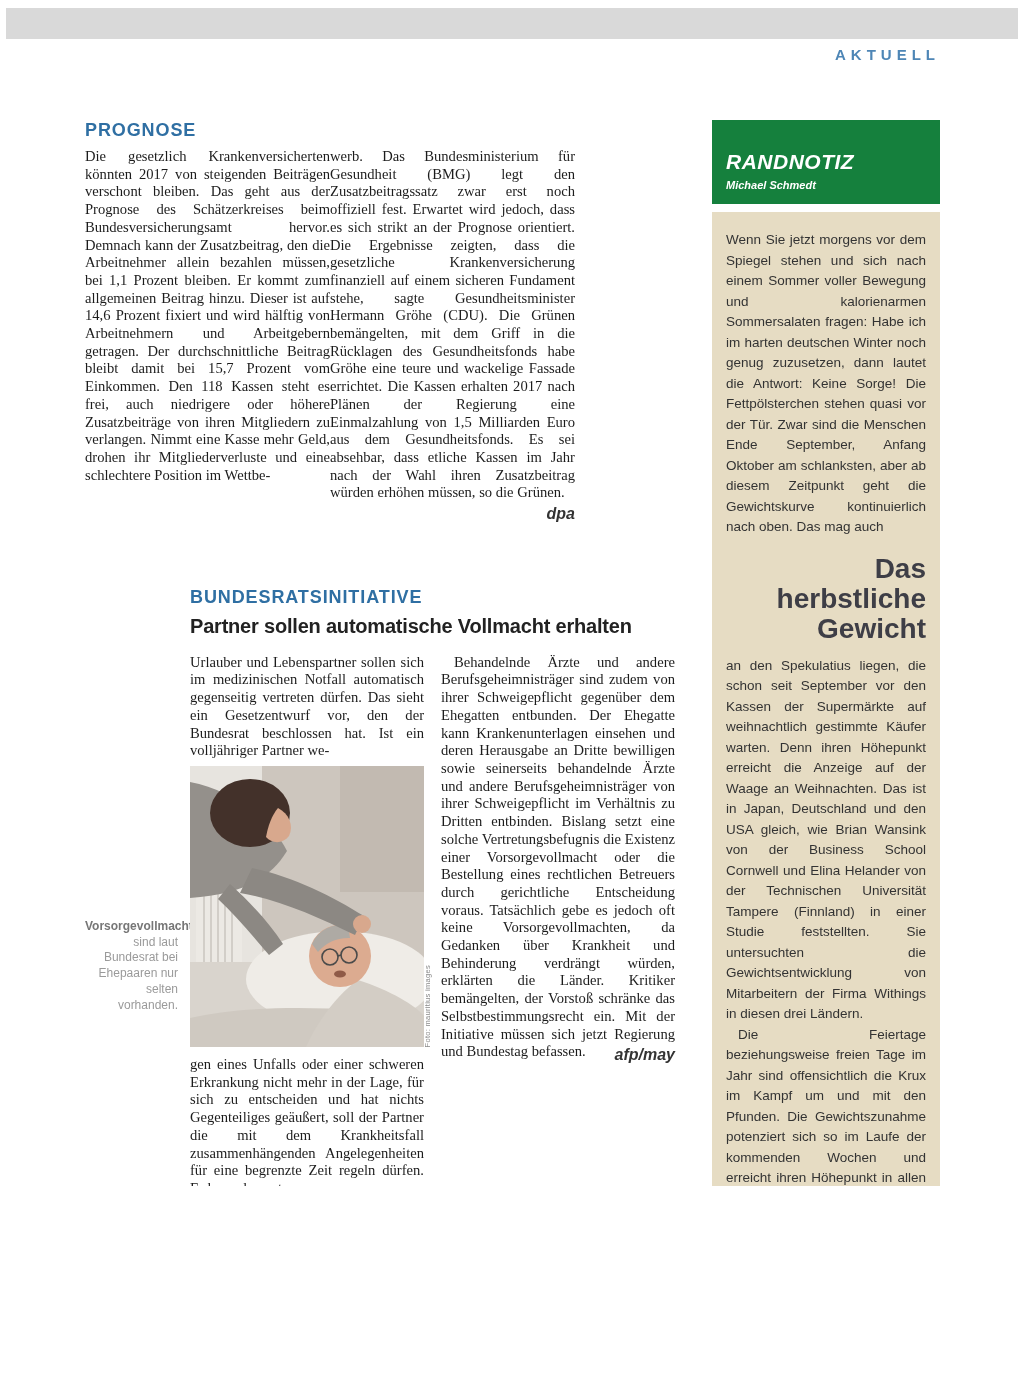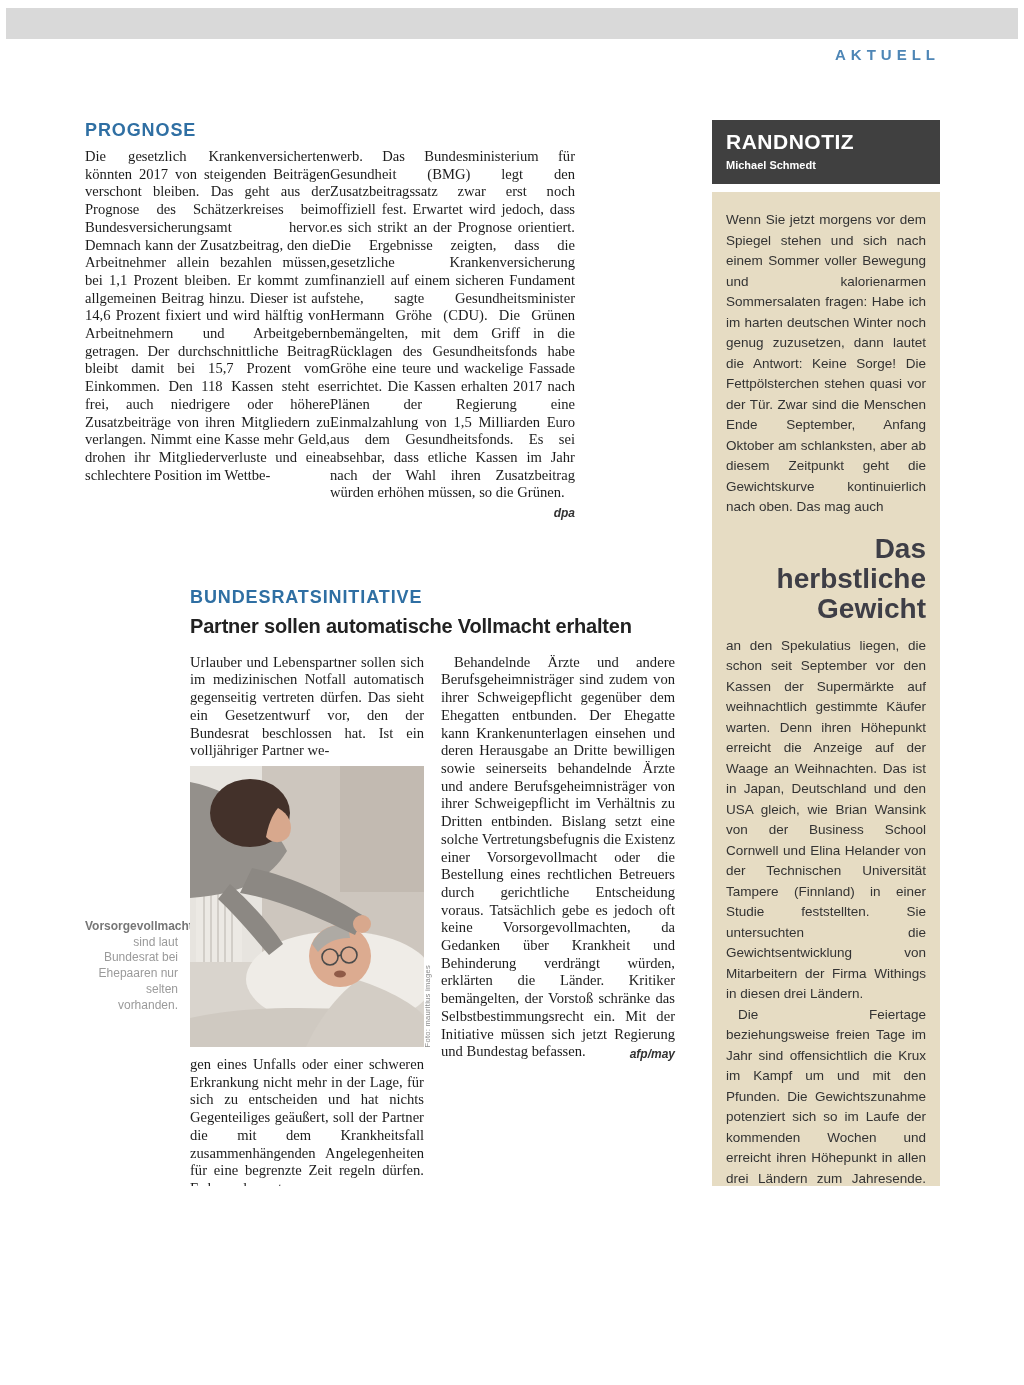--- a/index.html
+++ b/index.html
@@ -22,40 +22,40 @@
             letter-spacing:.9px; color:#2f6fa3; margin:0 0 7px 0; }
   .headline { font-family:"Liberation Sans", sans-serif; font-weight:700; font-size:20px;
               color:#222; letter-spacing:-.2px; margin:0 0 16px 0; }
   .cols { display:flex; width:490px; }
   .a2cols { display:flex; gap:17px; width:485px; }
   .col { flex:1; font-size:14.6px; line-height:17.7px; text-align:justify; color:#1c1c1c;
          hyphens:auto; -webkit-hyphens:auto; }
   .col p { margin:0; }
   .col p.indent { text-indent:13px; }
   .wire-credit { float:right; font-family:"Liberation Sans", sans-serif; font-style:italic;
-                 font-weight:700; font-size:12px; color:#333; margin-top:3px; }
+                 font-weight:700; font-size:16px; color:#333; margin-top:3px; }
 
   .article2 { position:relative; margin-top:64px; padding-left:105px; }
 
   
   .photo-wrap { position:relative; margin:6px 0 9px 0; }
   .photo { display:block; width:234px; height:281px; }
   .photo-credit { position:absolute; right:-13px; bottom:0;
                   writing-mode:vertical-rl; transform:rotate(180deg);
                   font-family:"Liberation Sans", sans-serif; font-size:7.5px;
                   letter-spacing:.3px; color:#8a8a8a; white-space:nowrap; }
 
   
   .caption { position:absolute; left:0; top:332px; width:93px; text-align:right;
              font-family:"Liberation Sans", sans-serif; font-size:12px; line-height:1.32;
              color:#9a9a9a; }
   .caption .cap-bold { font-weight:700; color:#767676; }
 
   
-  .sb-header { background:#404040; color:#ffffff; padding:10px 14px 13px 14px; }
+  .sb-header { background:#15803d; color:#ffffff; padding:30px 14px 13px 14px;font-style:italic; }
   .sb-title { font-family:"Liberation Sans", sans-serif; font-weight:700; font-size:21px;
               letter-spacing:.5px; }
   .sb-author { font-family:"Liberation Sans", sans-serif; font-weight:700; font-size:11px;
                margin-top:5px; }
   .sb-body { background:#e6dcc3; margin-top:8px; padding:18px 14px 22px 14px;
              box-sizing:border-box; min-height:1095px;
              font-family:"Liberation Sans", sans-serif; font-size:13.5px; line-height:20.5px;
              color:#333; text-align:justify; hyphens:auto; -webkit-hyphens:auto; }
   .sb-body p { margin:0; }
   .sb-body p.indent { text-indent:12px; }

